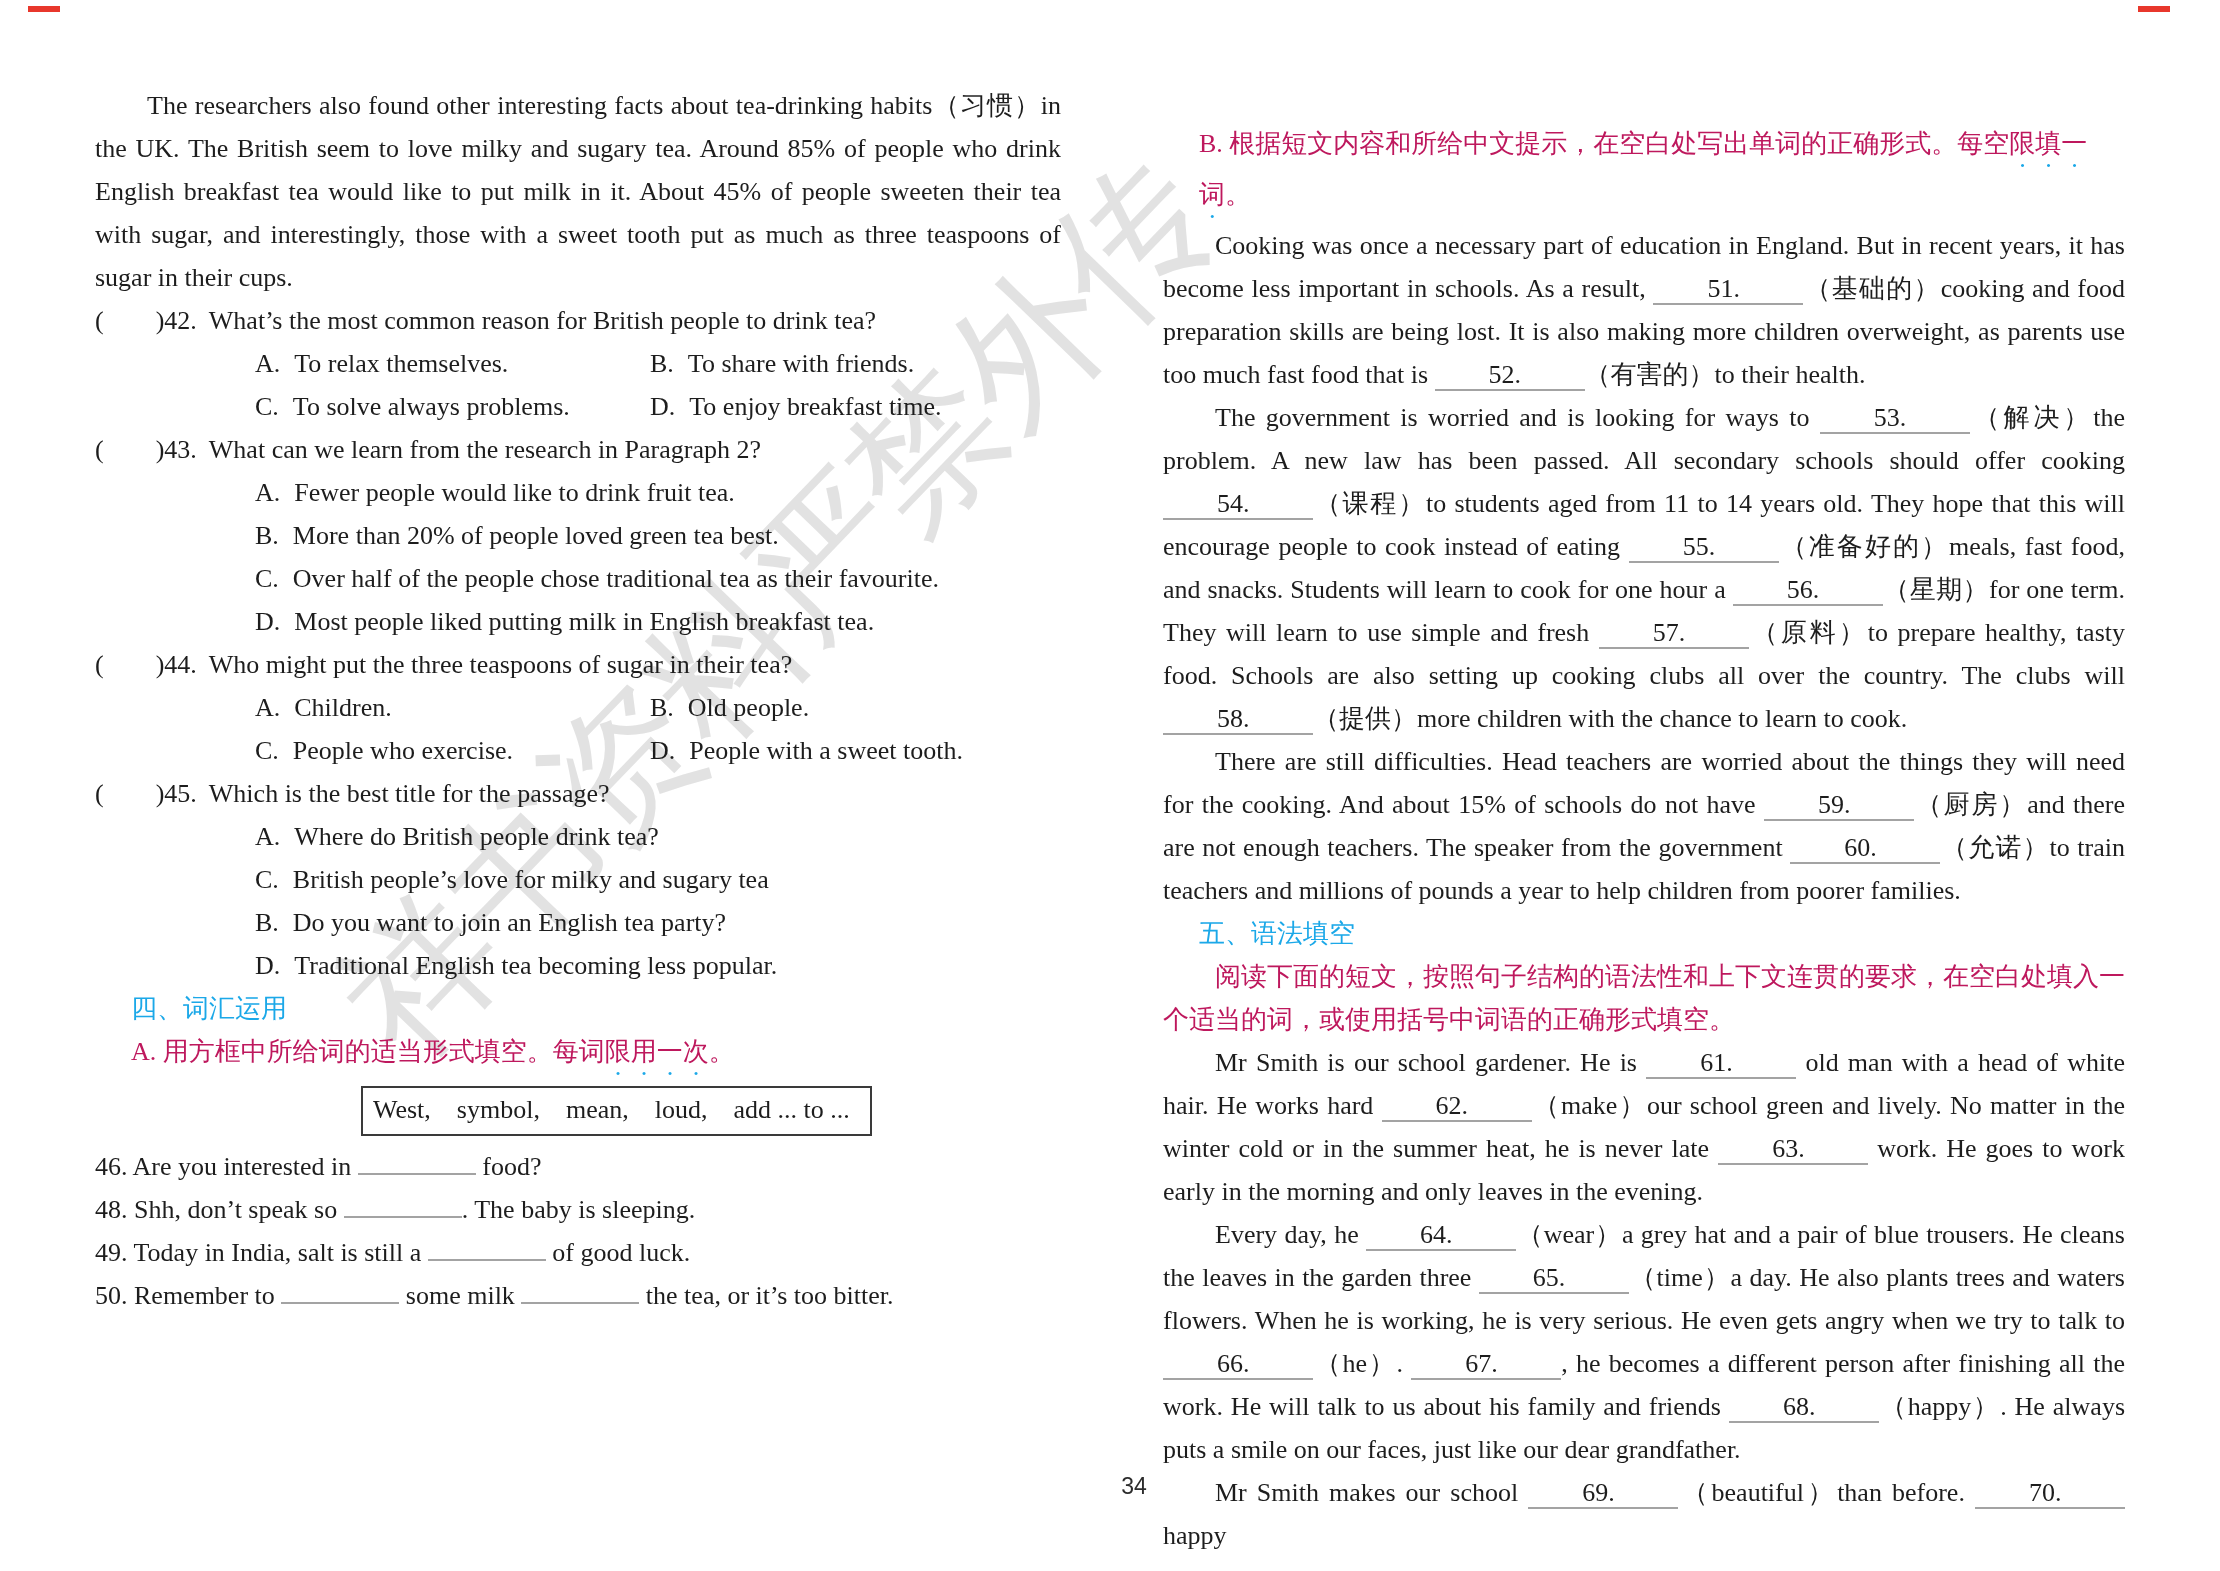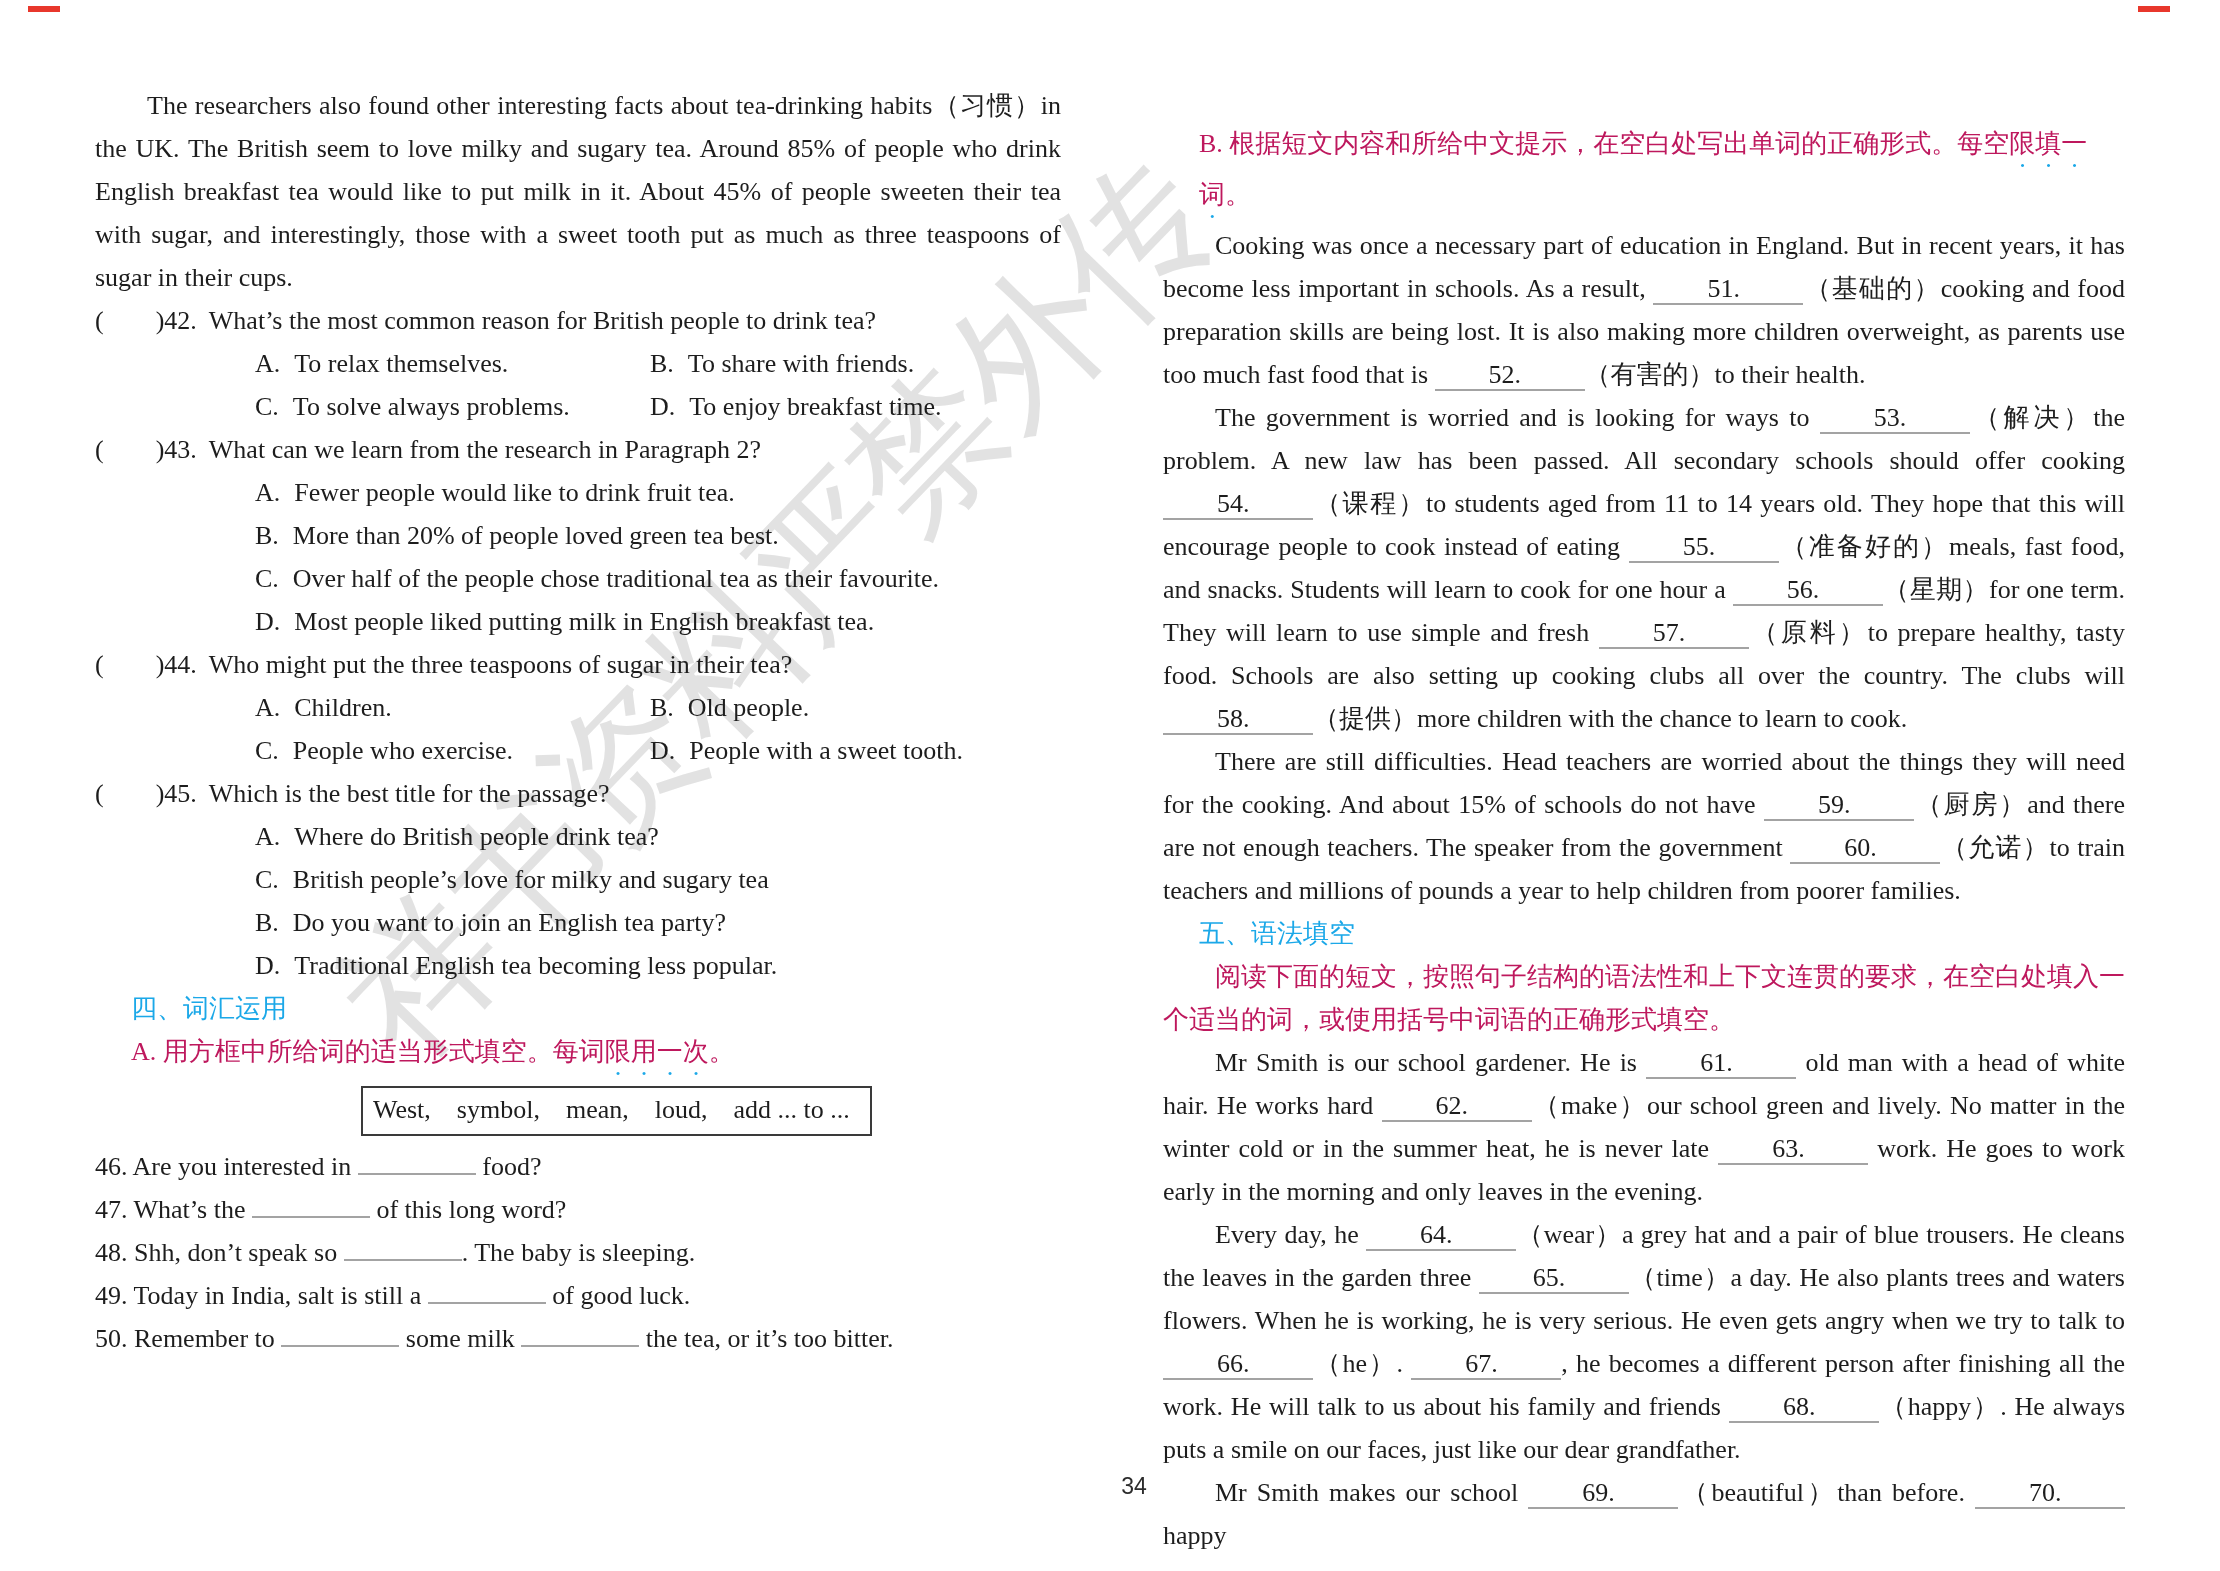--- a/index.html
+++ b/index.html
@@ -104,21 +104,20 @@
           <div class="opt"><span class="olabel">A.</span><span>Where do British people drink tea?</span></div>
           <div class="opt"><span class="olabel">C.</span><span>British people’s love for milky and sugary tea</span></div>
           <div class="opt"><span class="olabel">B.</span><span>Do you want to join an English tea party?</span></div>
           <div class="opt"><span class="olabel">D.</span><span>Traditional English tea becoming less popular.</span></div>
         </div>
       </div>
       <p class="sec">四、词汇运用</p>
       <p class="instr">A. 用方框中所给词的适当形式填空。每词<span class="emph">限用一次</span>。</p>
       <div class="wordbank-wrap"><div class="wordbank">West,    symbol,    mean,    loud,    add ... to ...</div></div>
       <p class="vitem">46. Are you interested in <span class="blank nonum"></span> food?</p>
-      <p class="vitem">47. What’s the <span class="blank nonum"></span> of this long word?</p>
       <p class="vitem">48. Shh, don’t speak so <span class="blank nonum"></span>. The baby is sleeping.</p>
       <p class="vitem">49. Today in India, salt is still a <span class="blank nonum"></span> of good luck.</p>
       <p class="vitem">50. Remember to <span class="blank nonum"></span> some milk <span class="blank nonum"></span> the tea, or it’s too bitter.</p>
     </div>
   <div class="col col-right">
       <p class="instr">B. 根据短文内容和所给中文提示，在空白处写出单词的正确形式。每空<span class="emph">限填一词</span>。</p>
       <p class="indent">Cooking was once a necessary part of education in England. But in recent years, it has become less important in schools. As a result, <span class="blank"><span class="bnum">51.</span></span>（基础的）cooking and food preparation skills are being lost. It is also making more children overweight, as parents use too much fast food that is <span class="blank"><span class="bnum">52.</span></span>（有害的）to their health.</p>
       <p class="indent">The government is worried and is looking for ways to <span class="blank"><span class="bnum">53.</span></span>（解决）the problem. A new law has been passed. All secondary schools should offer cooking <span class="blank"><span class="bnum">54.</span></span>（课程）to students aged from 11 to 14 years old. They hope that this will encourage people to cook instead of eating <span class="blank"><span class="bnum">55.</span></span>（准备好的）meals, fast food, and snacks. Students will learn to cook for one hour a <span class="blank"><span class="bnum">56.</span></span>（星期）for one term. They will learn to use simple and fresh <span class="blank"><span class="bnum">57.</span></span>（原料）to prepare healthy, tasty food. Schools are also setting up cooking clubs all over the country. The clubs will <span class="blank"><span class="bnum">58.</span></span>（提供）more children with the chance to learn to cook.</p>
       <p class="indent">There are still difficulties. Head teachers are worried about the things they will need for the cooking. And about 15% of schools do not have <span class="blank"><span class="bnum">59.</span></span>（厨房）and there are not enough teachers. The speaker from the government <span class="blank"><span class="bnum">60.</span></span>（允诺）to train teachers and millions of pounds a year to help children from poorer families.</p>
       <p class="sec">五、语法填空</p>

